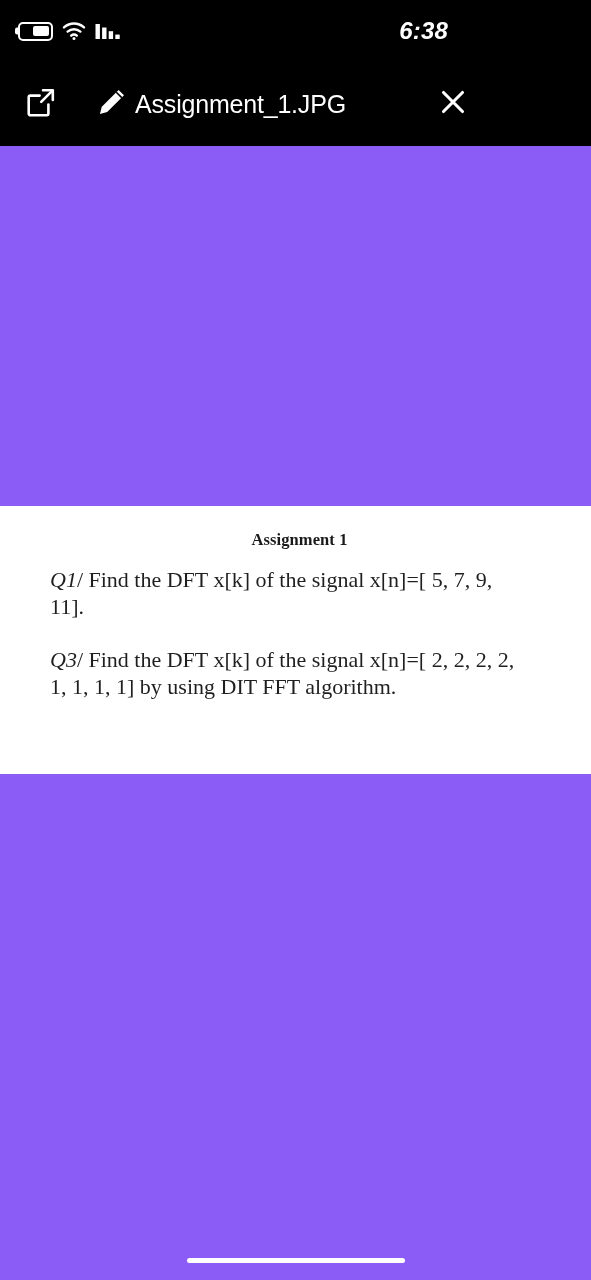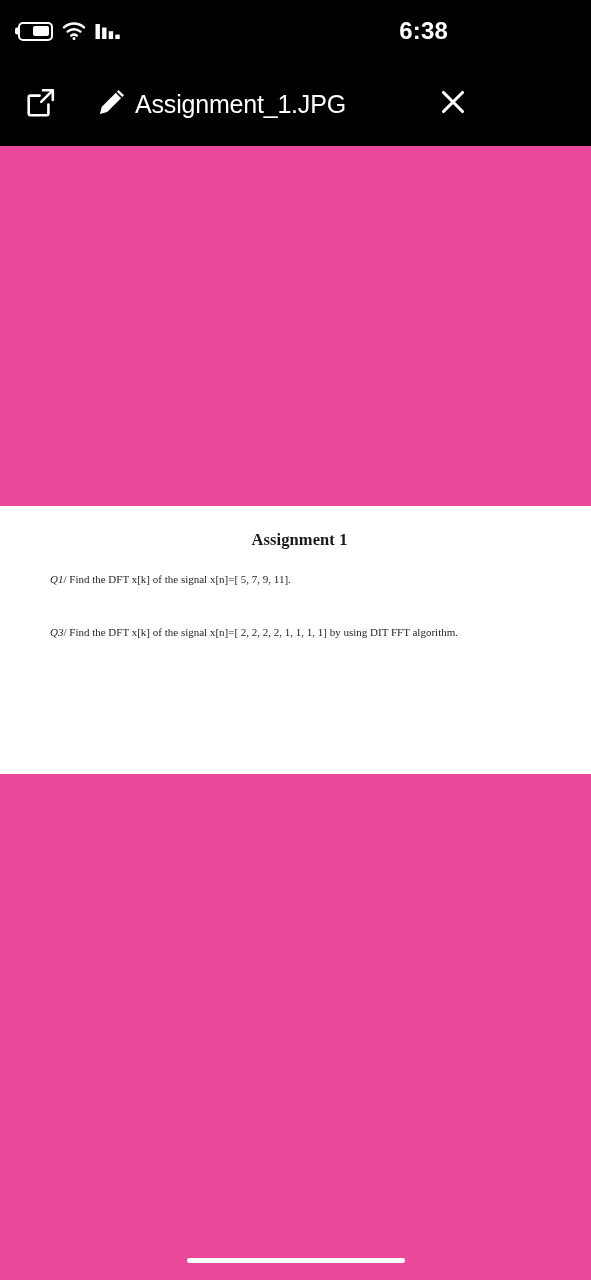--- a/index.html
+++ b/index.html
@@ -20,20 +20,21 @@
   .status-bar {
     position: absolute;
     top: 0; left: 0;
     width: 483px;
     height: 62px;
     display: flex;
     align-items: center;
     justify-content: space-between;
     padding: 0 35px 0 18px;
     box-sizing: border-box;
+    font-style: italic;
   }
   .status-left {
     display: flex;
     align-items: center;
     gap: 9px;
   }
 
   
   .battery {
     position: relative;
@@ -118,21 +119,21 @@
     margin-left: auto;
     z-index: 2;
   }
 
   
   .viewer {
     position: absolute;
     top: 146px; left: 0;
     width: 591px;
     bottom: 0;
-    background: #ec4899;
+    background: #8b5cf6;
   }
   .doc-page {
     position: absolute;
     top: 360px;         
     left: 0;
     width: 591px;
     height: 268px;      
     background: #ffffff;
     box-sizing: border-box;
     padding: 24px 42px 0 50px;
@@ -142,21 +143,21 @@
     text-align: center;
     font-family: "Liberation Serif", "DejaVu Serif", serif;
     font-weight: bold;
     font-size: 16.5px;
     color: #1a1a1a;
     margin: 0 0 16px 0;
     letter-spacing: 0.1px;
   }
   .doc-para {
     font-family: "Liberation Serif", "DejaVu Serif", serif;
-    font-size: 11px;
+    font-size: 22px;
     color: #1f1f1f;
     line-height: 27px;
     margin: 0 0 26px 0;
     max-width: 480px;
   }
   .doc-para:last-child { margin-bottom: 18px; }
   .q-label {
     font-style: italic;
   }
 

